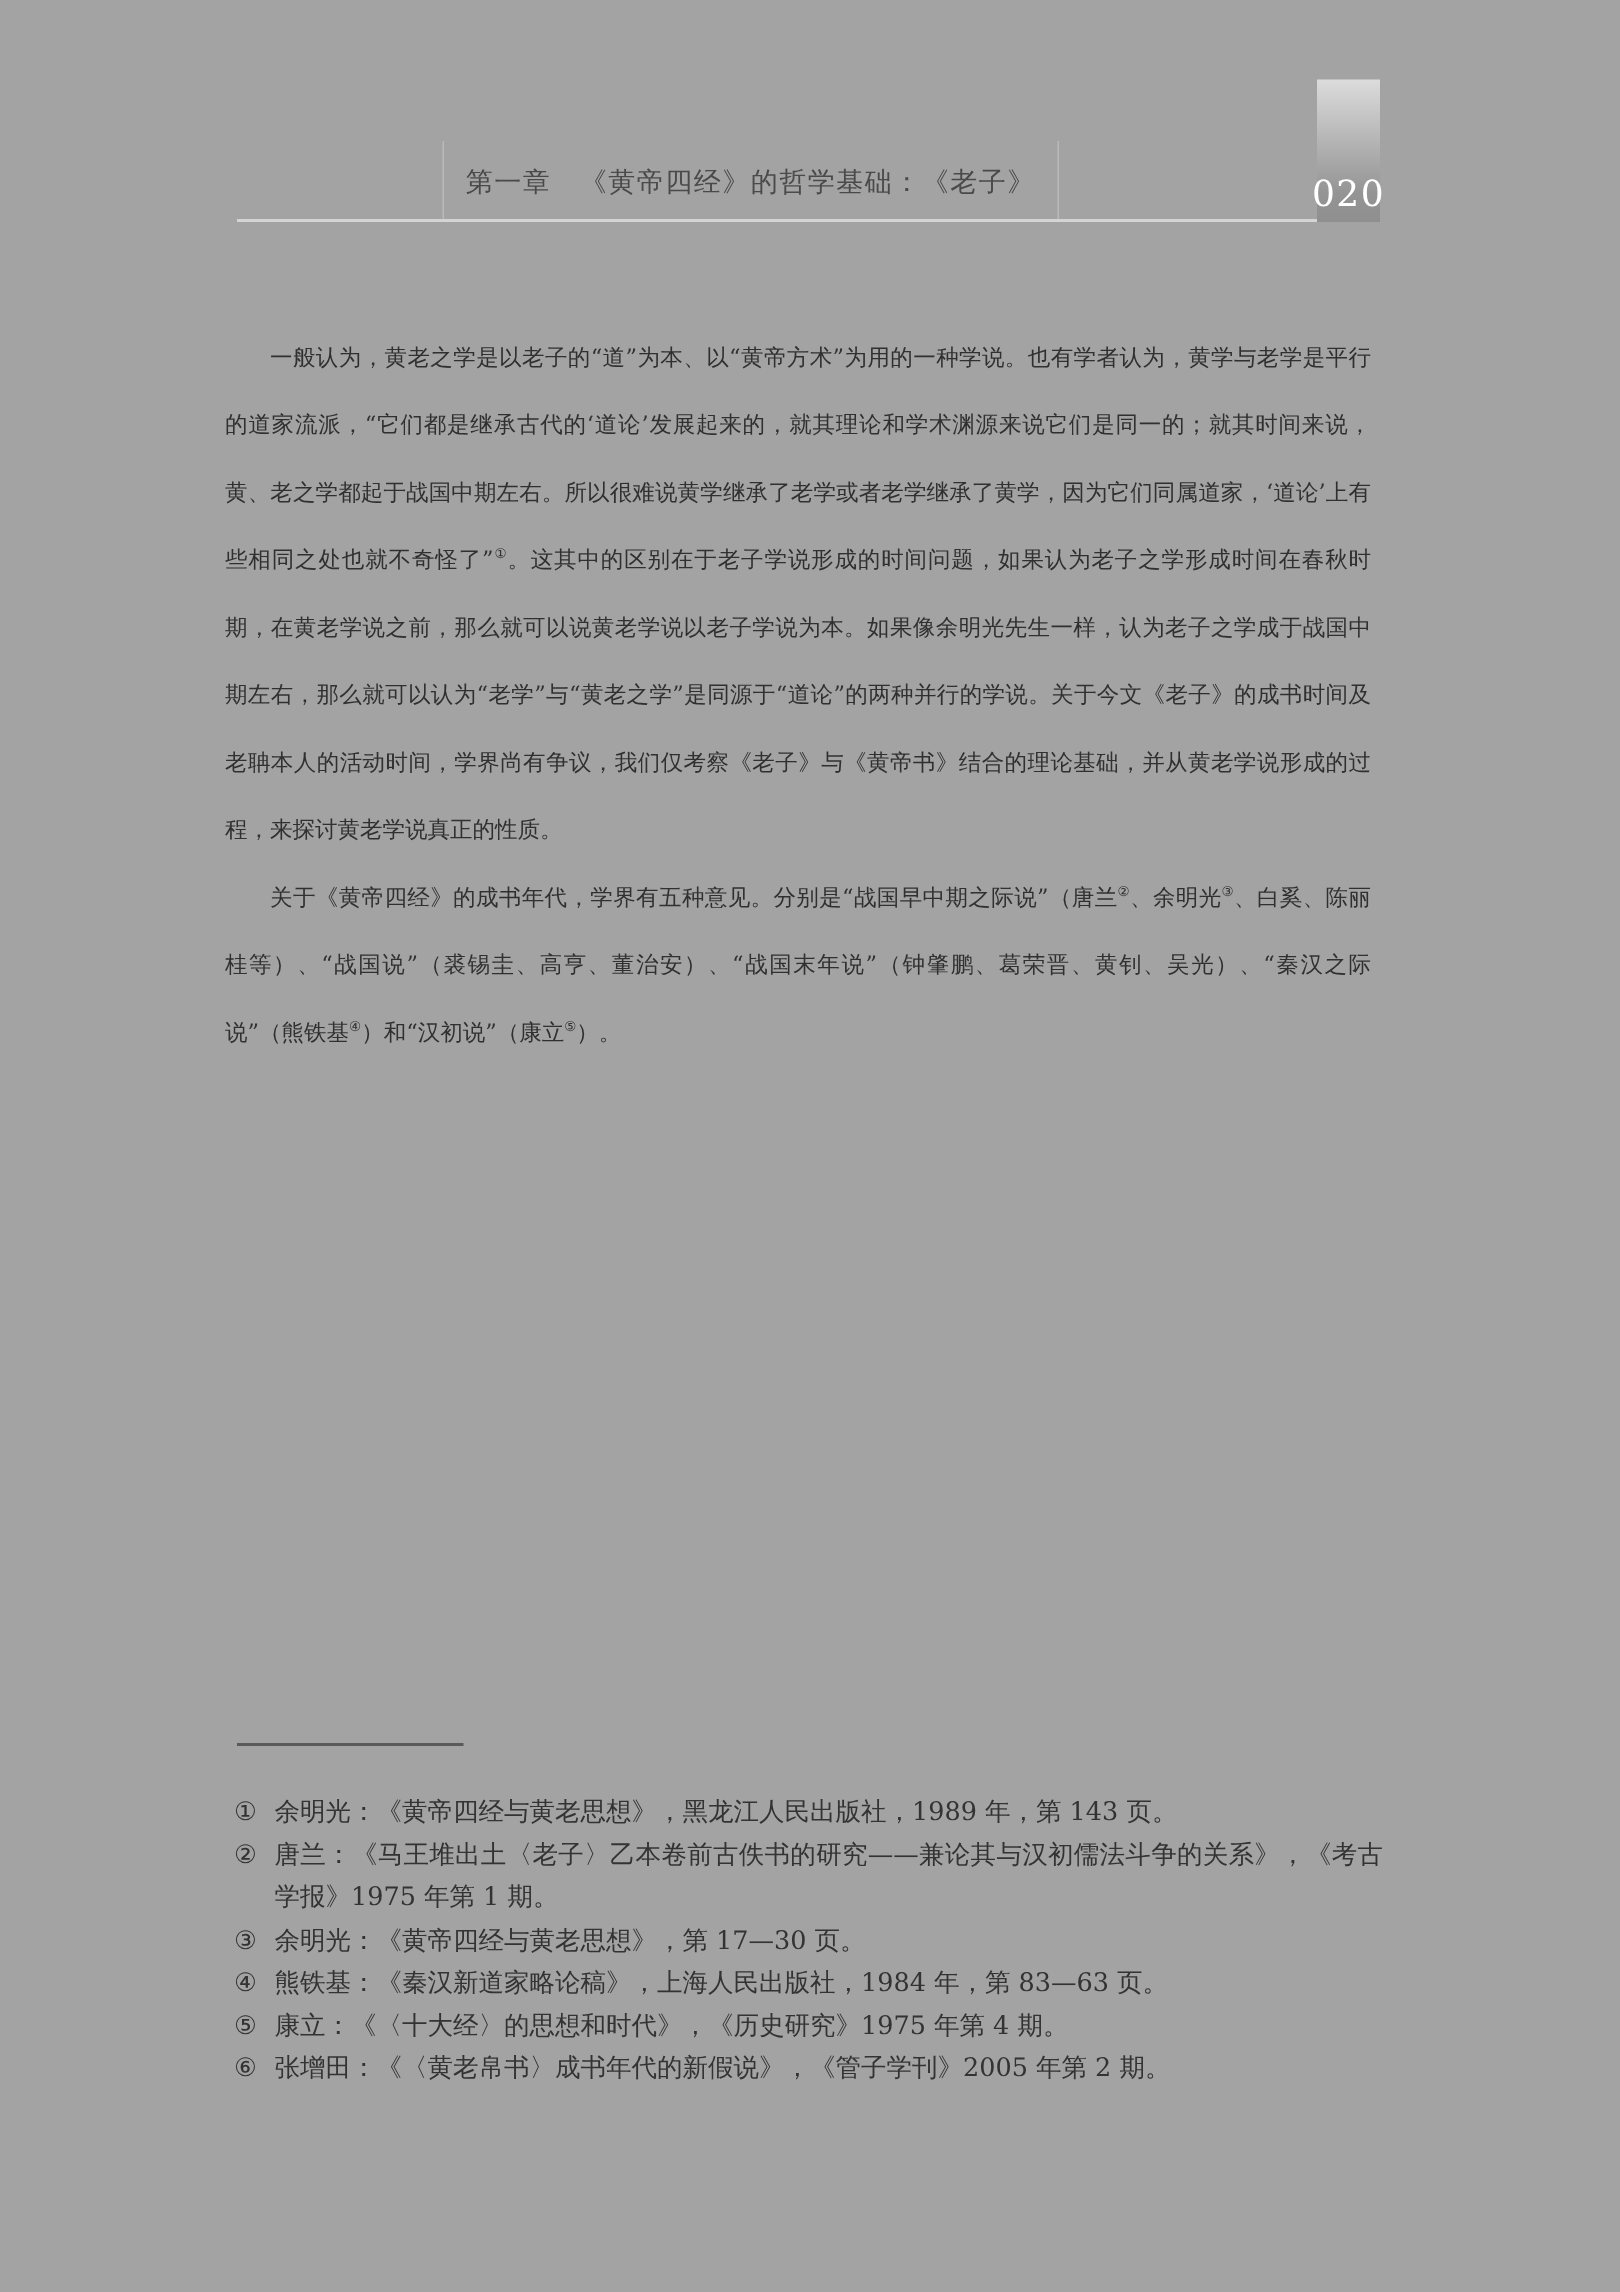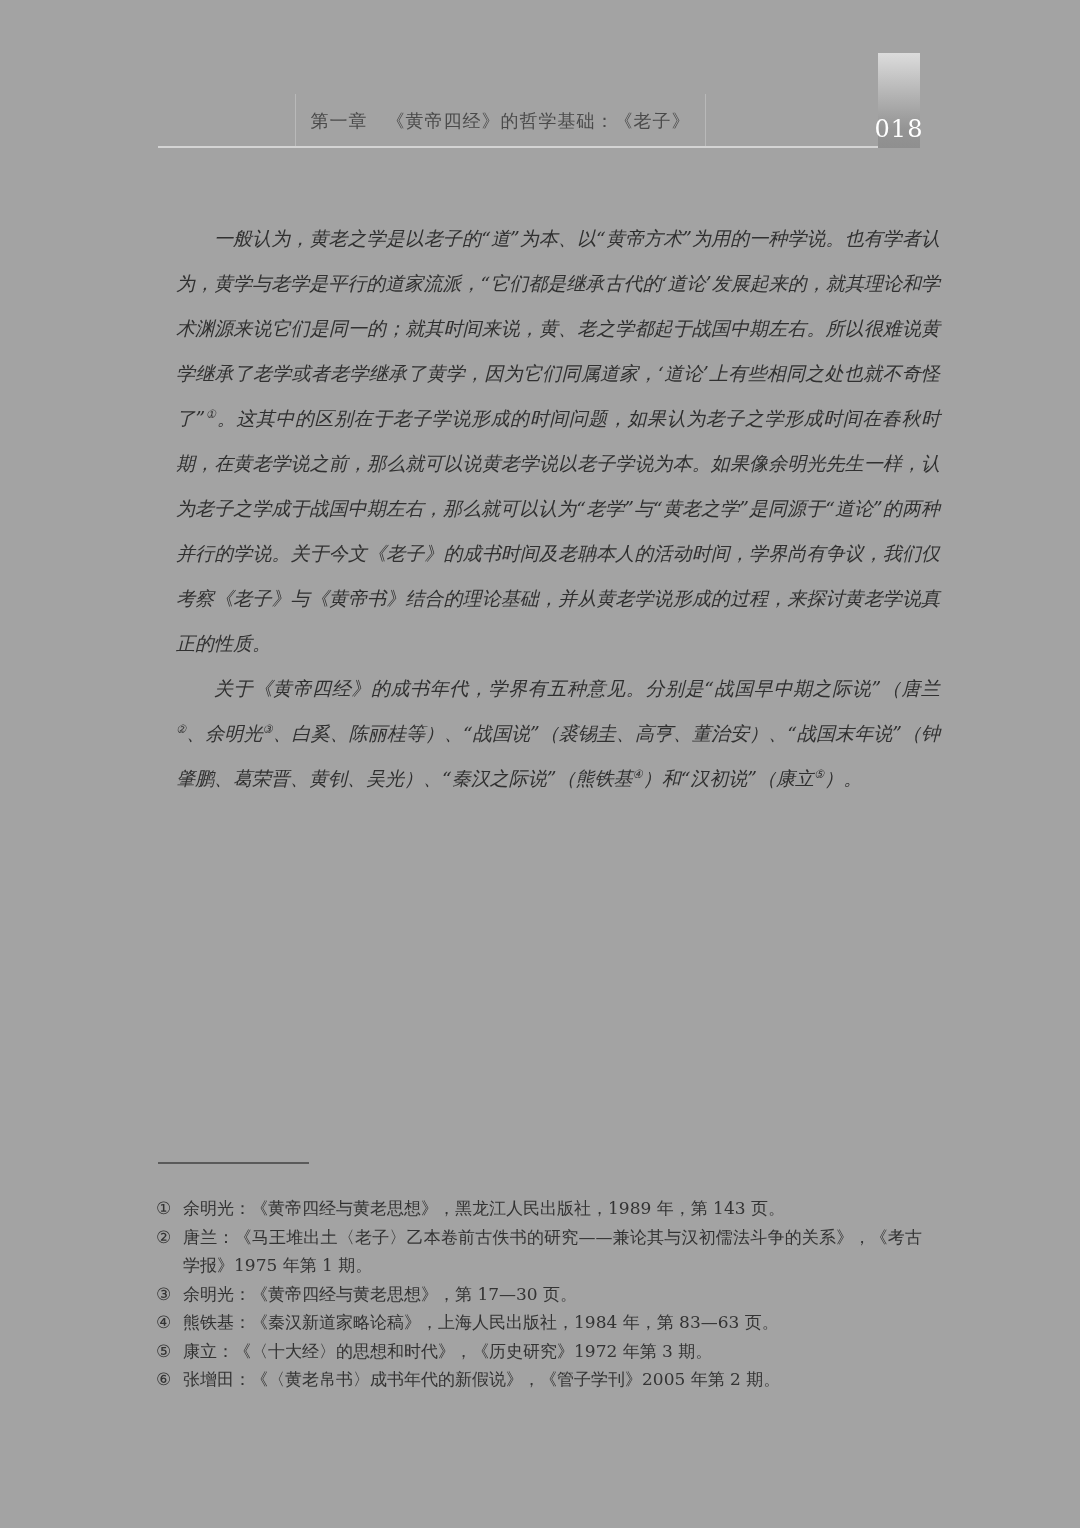--- a/index.html
+++ b/index.html
@@ -65,28 +65,27 @@
     color: #ffffff;
     font-size: 24px;
     line-height: 1;
     padding-bottom: 7px;
     letter-spacing: 1px;
   }
 
   
   .body-text {
     position: absolute;
-    left: 176px;
+    left: 150px;
     top: 216px;
     width: 764px;
-    font-size: 19px;
+    font-size: 15px;
     line-height: 45px;
     color: #303030;
     text-align: justify;
-    font-style: italic;
   }
   .para {
     margin: 0;
     text-indent: 2em;
   }
   .para sup {
     font-size: 0.60em;
     line-height: 0;
     vertical-align: super;
   }
@@ -122,21 +121,21 @@
 <body>
 
 <div class="page">
 
   <header>
     <div class="vline vline-left"></div>
     <h1 class="chapter-title">第一章　《黄帝四经》的哲学基础：《老子》</h1>
     <div class="vline vline-right"></div>
     <div class="header-rule"></div>
     <div class="page-number-box">
-      <span>018</span>
+      <span>020</span>
     </div>
   </header>
 
   <main class="body-text" id="body-text">
       <p class="para">一般认为，黄老之学是以老子的“道”为本、以“黄帝方术”为用的一种学说。也有学者认为，黄学与老学是平行的道家流派，“它们都是继承古代的‘道论’发展起来的，就其理论和学术渊源来说它们是同一的；就其时间来说，黄、老之学都起于战国中期左右。所以很难说黄学继承了老学或者老学继承了黄学，因为它们同属道家，‘道论’上有些相同之处也就不奇怪了”<sup>①</sup>。这其中的区别在于老子学说形成的时间问题，如果认为老子之学形成时间在春秋时期，在黄老学说之前，那么就可以说黄老学说以老子学说为本。如果像余明光先生一样，认为老子之学成于战国中期左右，那么就可以认为“老学”与“黄老之学”是同源于“道论”的两种并行的学说。关于今文《老子》的成书时间及老聃本人的活动时间，学界尚有争议，我们仅考察《老子》与《黄帝书》结合的理论基础，并从黄老学说形成的过程，来探讨黄老学说真正的性质。</p>
       <p class="para">关于《黄帝四经》的成书年代，学界有五种意见。分别是“战国早中期之际说”（唐兰<sup>②</sup>、余明光<sup>③</sup>、白奚、陈丽桂等）、“战国说”（裘锡圭、高亨、董治安）、“战国末年说”（钟肇鹏、葛荣晋、黄钊、吴光）、“秦汉之际说”（熊铁基<sup>④</sup>）和“汉初说”（康立<sup>⑤</sup>）。</p>
     </main>
 
   <footer class="footnotes">
     <div class="fn-rule"></div>
@@ -152,21 +151,21 @@
         <div class="fn-row">
           <span class="fn-marker">③</span>
           <span class="fn-text">余明光：《黄帝四经与黄老思想》，第 17—30 页。</span>
         </div>
         <div class="fn-row">
           <span class="fn-marker">④</span>
           <span class="fn-text">熊铁基：《秦汉新道家略论稿》，上海人民出版社，1984 年，第 83—63 页。</span>
         </div>
         <div class="fn-row">
           <span class="fn-marker">⑤</span>
-          <span class="fn-text">康立：《〈十大经〉的思想和时代》，《历史研究》1972 年第 3 期。</span>
+          <span class="fn-text">康立：《〈十大经〉的思想和时代》，《历史研究》1975 年第 4 期。</span>
         </div>
         <div class="fn-row">
           <span class="fn-marker">⑥</span>
           <span class="fn-text">张增田：《〈黄老帛书〉成书年代的新假说》，《管子学刊》2005 年第 2 期。</span>
         </div>
       </div>
   </footer>
 
 </div>
 

